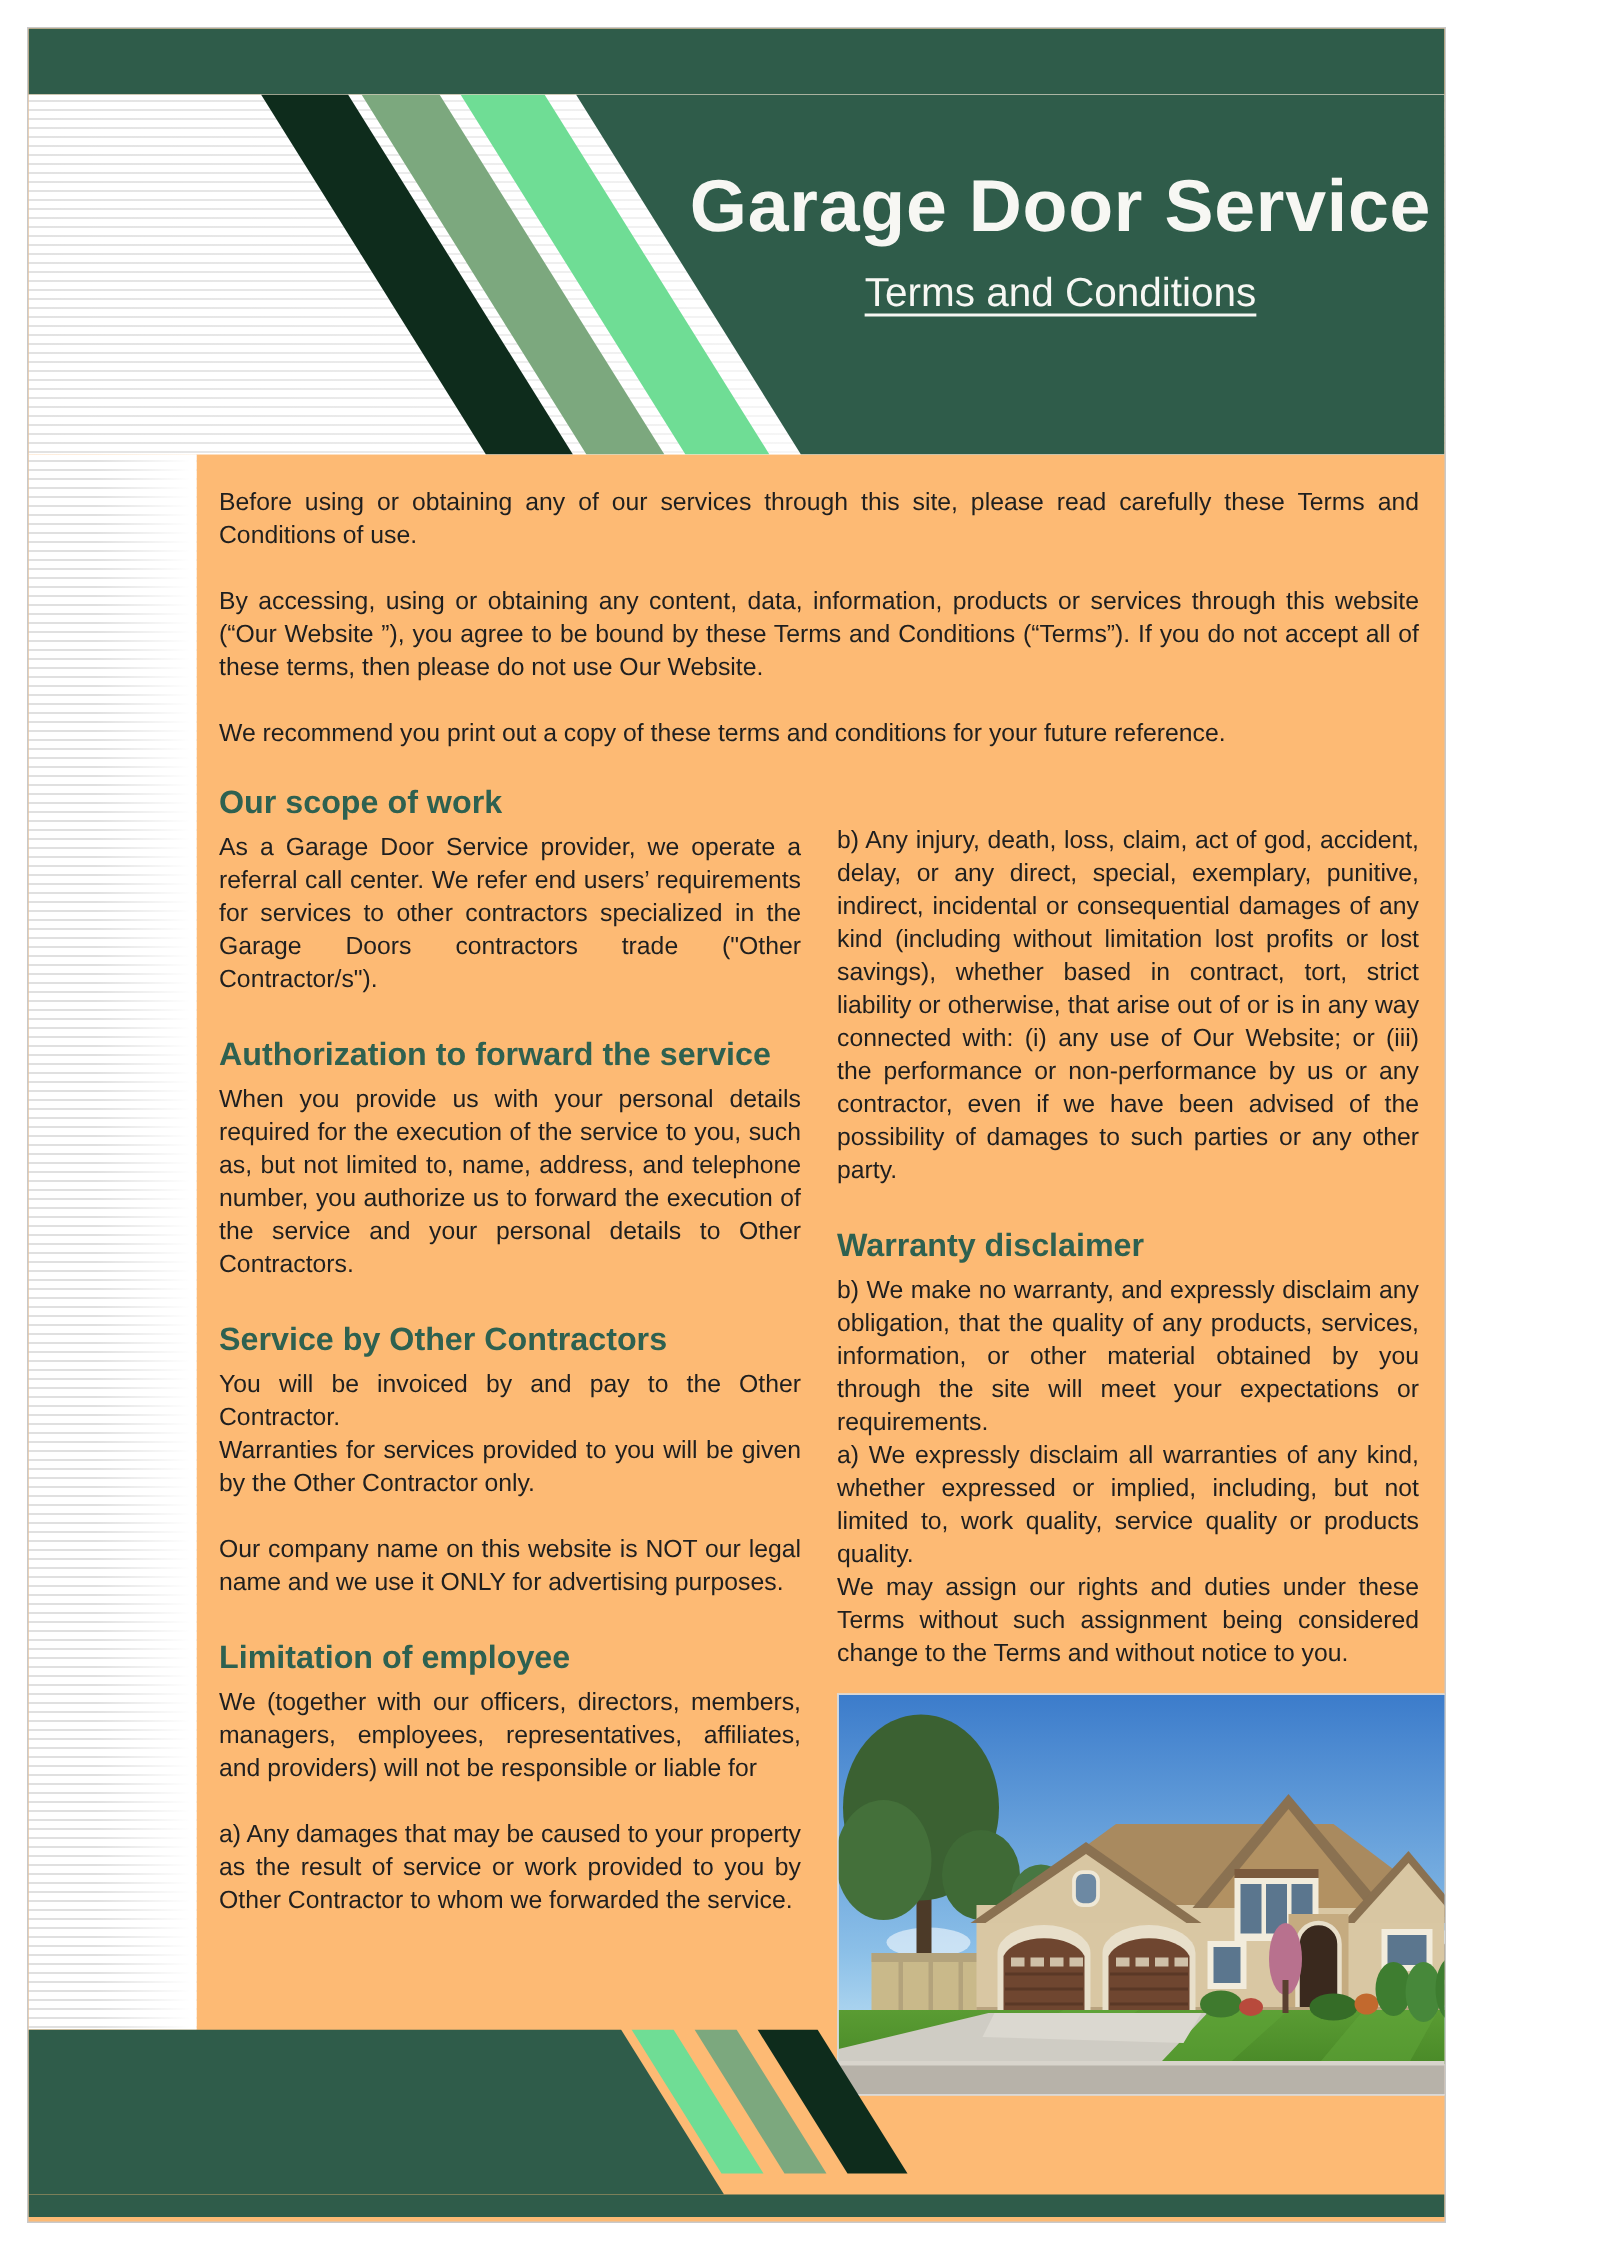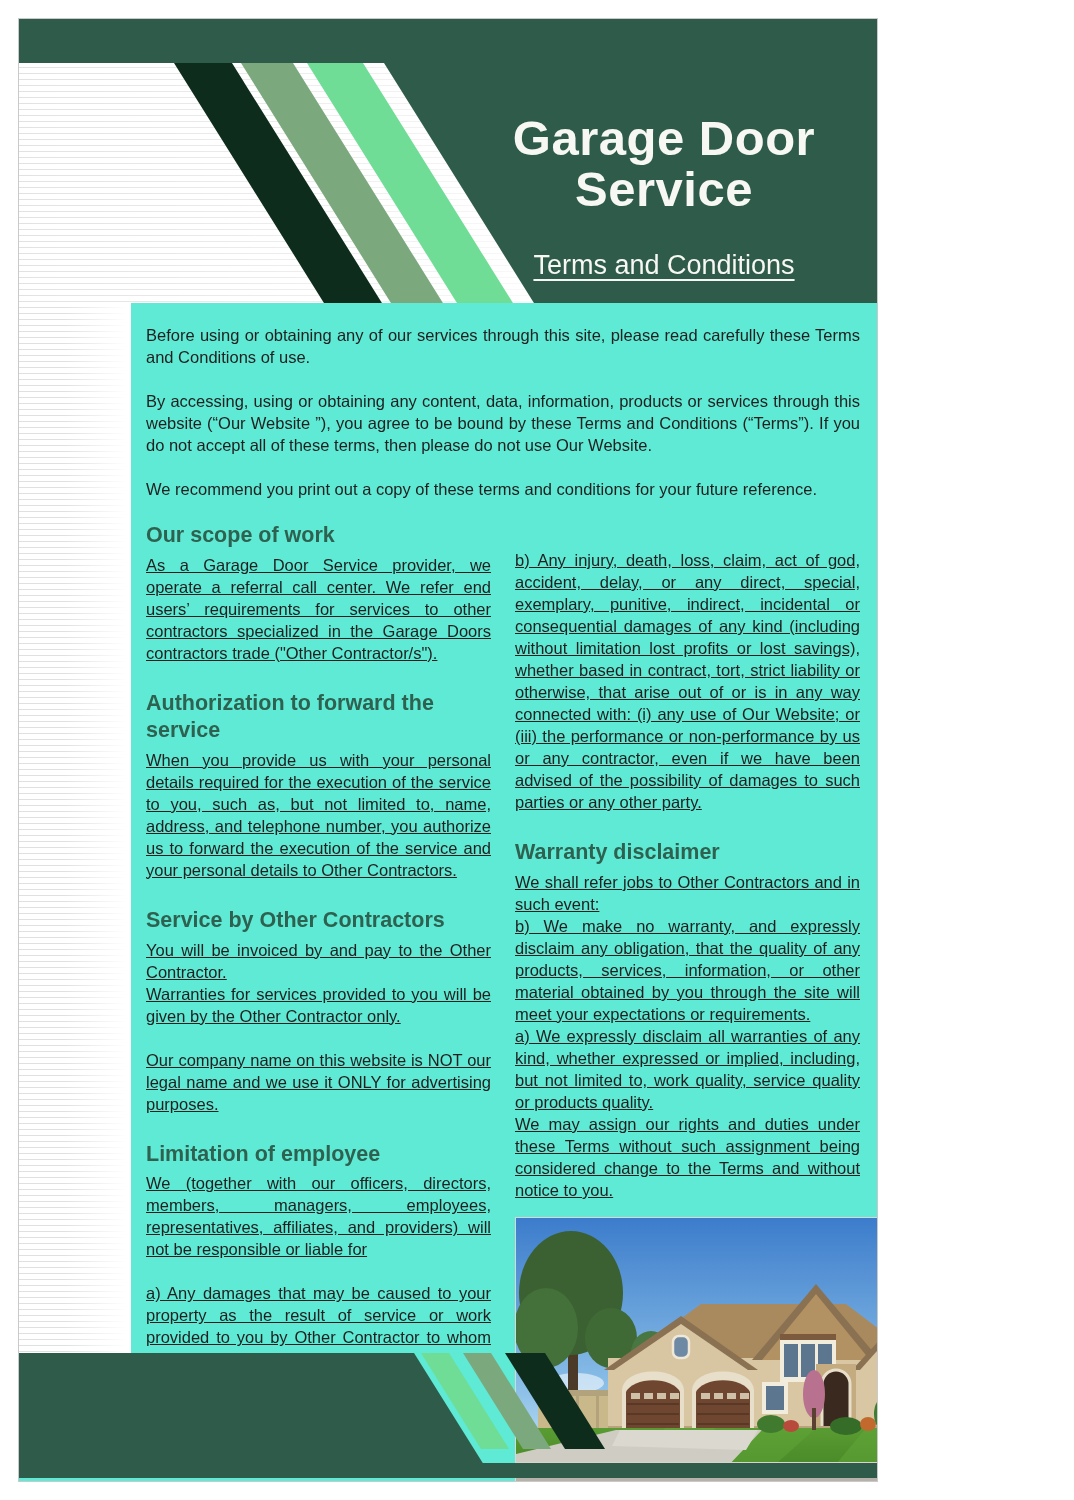--- a/index.html
+++ b/index.html
@@ -2,56 +2,56 @@
 <html style="--header_green: #2f5c4a; --stripe_dark: #0e2c1c; --stripe_sage: #7ca87e; --stripe_mint: #6fdd95; --heading_green: #2e6150; --title_white: #f7f7f3; --text: #1f1f1f;"><head>
 <meta charset="utf-8">
 <style>
   * { box-sizing: border-box; }
   html, body { margin:0; padding:0; background:#ffffff; }
   body {
     width:1074px; height:1500px; position:relative; overflow:hidden;
     font-family:"Liberation Sans", sans-serif; color:var(--text, #1f1f1f);
   }
   .sheet {
-    position:absolute; left:18px; top:18px; width:860px; height:1464px;
-    background:#5eead4; border:1px solid #c9c9c9; overflow:hidden;
+    position:absolute; left:18px; top:18px; width:946px; height:1464px;
+    background:#fdba74; border:1px solid #c9c9c9; overflow:hidden;
   }
   
   .topbar { position:absolute; left:0; top:0; right:0; height:44px;
     background:var(--header_green, #2f5c4a); }
   .header-band { position:absolute; left:0; top:44px; right:0; height:240px; overflow:hidden;
     background:
       repeating-linear-gradient(to bottom, #ffffff 0 4px, #e2e2e2 4px 5px, #ffffff 5px 6px); }
   .header-band .fade { position:absolute; inset:0;
     background:linear-gradient(to right, rgba(255,255,255,0) 0%, rgba(255,255,255,.55) 45%, #ffffff 72%); }
   .stripe { position:absolute; top:0; bottom:0; transform:skewX(32deg); transform-origin:0 0; }
   .hs-dark { left:155px; width:58px; background:var(--stripe_dark, #0e2c1c); }
   .hs-sage { left:222px; width:52px; background:var(--stripe_sage, #7ca87e); }
   .hs-mint { left:288px; width:56px; background:var(--stripe_mint, #6fdd95); }
   .hs-green { left:365px; width:980px; background:var(--header_green, #2f5c4a); }
   .header-title { position:absolute; left:440px; right:8px; top:50px; text-align:center; z-index:3; }
   .main-title { color:var(--title_white, #f7f7f3); font-size:49px; font-weight:bold;
     letter-spacing:0.5px; line-height:1.05; }
-  .sub-title { display:inline-block; margin-top:34px; color:var(--title_white, #f7f7f3);
+  .sub-title { display:inline-block; margin-top:16px; color:var(--title_white, #f7f7f3);
     font-size:27px; text-decoration:underline; text-underline-offset:5px; }
   
   .pinstripes { position:absolute; left:0; top:284px; width:112px; height:1050px;
     background:repeating-linear-gradient(to bottom, #ffffff 0 4px, #e0e0e0 4px 5px, #ffffff 5px 6px); }
   .pinstripes::after { content:""; position:absolute; inset:0;
     background:linear-gradient(to right, rgba(255,255,255,0) 40%, #ffffff 96%); }
   
   .content { position:absolute; left:127px; right:17px; top:292px;margin-top:13px; }
   .content p { margin:0 0 22px 0; font-size:16.5px; line-height:22px; text-align:justify; }
   .cols { display:flex; gap:24px; margin-top:10px; }
   .col { flex:1; min-width:0; }
   .col-right { padding-top:27px; }
   h2.sec { color:var(--heading_green, #2e6150); font-size:21.5px; font-weight:bold;
     line-height:1.25; margin:26px 0 5px 0; }
   .col .first h2.sec { margin-top:0; }
-  .col p { margin:0;text-decoration:underline; }
+  .col p { margin:0; }
   .col p.blank { height:22px; }
   
   .photo { margin-top:16px; width:424px; height:268px; border:1px solid #d8d8d8;
     background:#dfeaf4; overflow:hidden; }
   .photo svg { display:block; }
   
   .footer-band { position:absolute; left:0; top:1334px; right:0; height:110px; overflow:hidden; }
   .footer-band .stripe { height:96px; bottom:auto; }
   .fs-solid { position:absolute; top:0; left:-150px; width:545px; height:110px;
     transform:skewX(32deg); transform-origin:0 0; background:var(--header_green, #2f5c4a); }
@@ -111,21 +111,20 @@
           <p>a) Any damages that may be caused to your property as the result of service or work provided to you by Other Contractor to whom we forwarded the service.</p>
         </div>
       </div>
 
       <div class="col col-right">
         <div class="section first">
           <p>b) Any injury, death, loss, claim, act of god, accident, delay, or any direct, special, exemplary, punitive, indirect, incidental or consequential damages of any kind (including without limitation lost profits or lost savings), whether based in contract, tort, strict liability or otherwise, that arise out of or is in any way connected with: (i) any use of Our Website; or (iii) the performance or non-performance by us or any contractor, even if we have been advised of the possibility of damages to such parties or any other party.</p>
         </div>
         <div class="section">
           <h2 class="sec">Warranty disclaimer</h2>
-          <p>We shall refer jobs to Other Contractors and in such event:</p>
           <p>b) We make no warranty, and expressly disclaim any obligation, that the quality of any products, services, information, or other material obtained by you through the site will meet your expectations or requirements.</p>
           <p>a) We expressly disclaim all warranties of any kind, whether expressed or implied, including, but not limited to, work quality, service quality or products quality.</p>
         </div>
         <div class="section">
           <p>We may assign our rights and duties under these Terms without such assignment being considered change to the Terms and without notice to you.</p>
         </div>
 
         <div class="photo">
           <svg width="424" height="268" viewBox="0 0 424 268" xmlns="http://www.w3.org/2000/svg">
             <defs>

